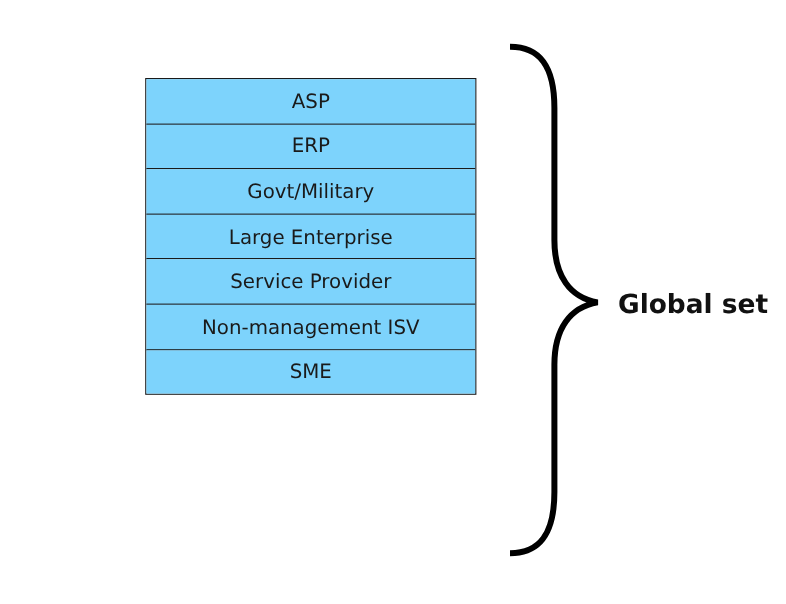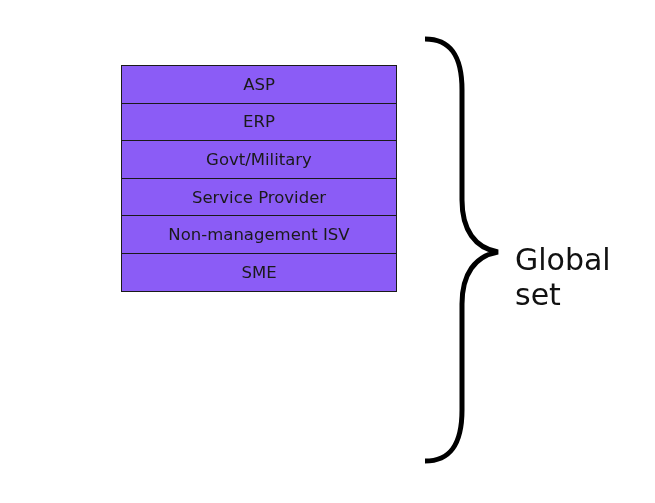--- a/index.html
+++ b/index.html
@@ -1,38 +1,41 @@
 <!DOCTYPE html>
 <html><head>
 <meta charset="utf-8">
 <style>
   html, body { margin:0; padding:0; background:#ffffff; }
   body { width:655px; height:503px; position:relative; overflow:hidden;
          font-family:"DejaVu Sans","Liberation Sans",sans-serif; }
   #stack { position:absolute; left:121px; top:65px; width:274px;
            border:1px solid #1a1a1a; box-sizing:content-box; }
-  .row { height:36.6px; border-bottom:1px solid #1a1a1a; background:#8b5cf6;
+  .row { height:36.6px; border-bottom:1px solid #1a1a1a; background:#7dd3fc;
          display:flex; align-items:center; justify-content:center;
          font-size:16.5px; color:#1a1a1a; }
   .row:last-child { border-bottom:none; }
   #brace { position:absolute; left:0; top:0; }
-  #set-label { position:absolute; left:515px; top:242px; font-size:30px; color:#111; }
+  #set-label { position:absolute; left:515px; top:242px; font-size:22px; color:#111;font-weight:bold; }
 </style>
 </head>
 <body>
 
 <div id="stack">
   <div class="row">
       <span>ASP</span>
     </div>
   <div class="row">
       <span>ERP</span>
     </div>
   <div class="row">
       <span>Govt/Military</span>
+    </div>
+  <div class="row">
+      <span>Large Enterprise</span>
     </div>
   <div class="row">
       <span>Service Provider</span>
     </div>
   <div class="row">
       <span>Non-management ISV</span>
     </div>
   <div class="row">
       <span>SME</span>
     </div>

